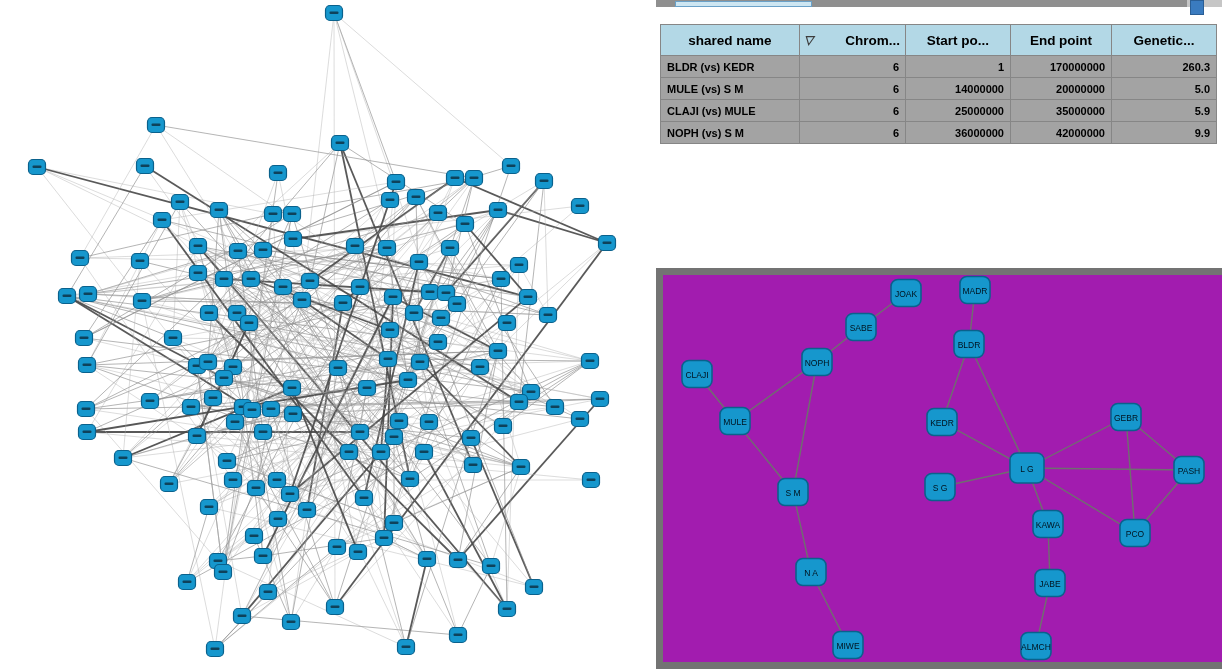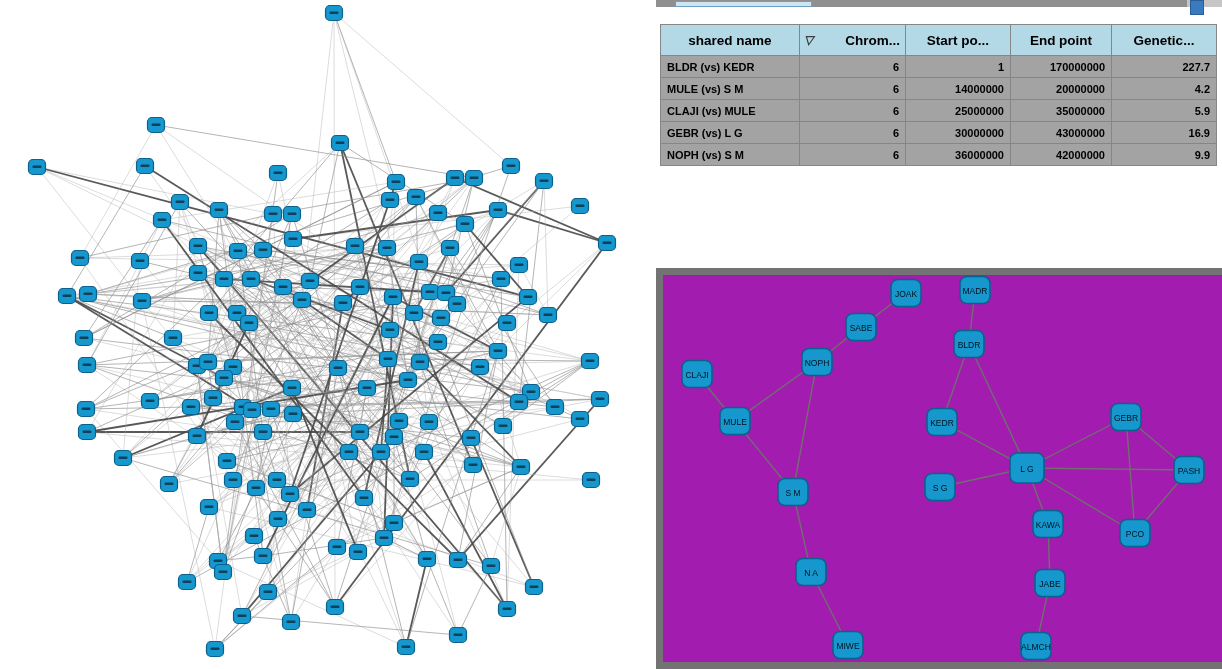--- a/index.html
+++ b/index.html
@@ -767,42 +767,35 @@
         <th class="th-right">End point</th>
         <th class="th-right">Genetic...</th>
       </tr>
     </thead>
     <tbody>
         <tr>
           <td class="c-left">BLDR (vs) KEDR</td>
           <td class="c-right">6</td>
           <td class="c-right">1</td>
           <td class="c-right">170000000</td>
-          <td class="c-right">227.7</td>
+          <td class="c-right">260.3</td>
         </tr>
         <tr>
           <td class="c-left">MULE (vs) S M</td>
           <td class="c-right">6</td>
           <td class="c-right">14000000</td>
           <td class="c-right">20000000</td>
-          <td class="c-right">4.2</td>
+          <td class="c-right">5.0</td>
         </tr>
         <tr>
           <td class="c-left">CLAJI (vs) MULE</td>
           <td class="c-right">6</td>
           <td class="c-right">25000000</td>
           <td class="c-right">35000000</td>
           <td class="c-right">5.9</td>
-        </tr>
-        <tr>
-          <td class="c-left">GEBR (vs) L G</td>
-          <td class="c-right">6</td>
-          <td class="c-right">30000000</td>
-          <td class="c-right">43000000</td>
-          <td class="c-right">16.9</td>
         </tr>
         <tr>
           <td class="c-left">NOPH (vs) S M</td>
           <td class="c-right">6</td>
           <td class="c-right">36000000</td>
           <td class="c-right">42000000</td>
           <td class="c-right">9.9</td>
         </tr>
       </tbody>
   </table>

